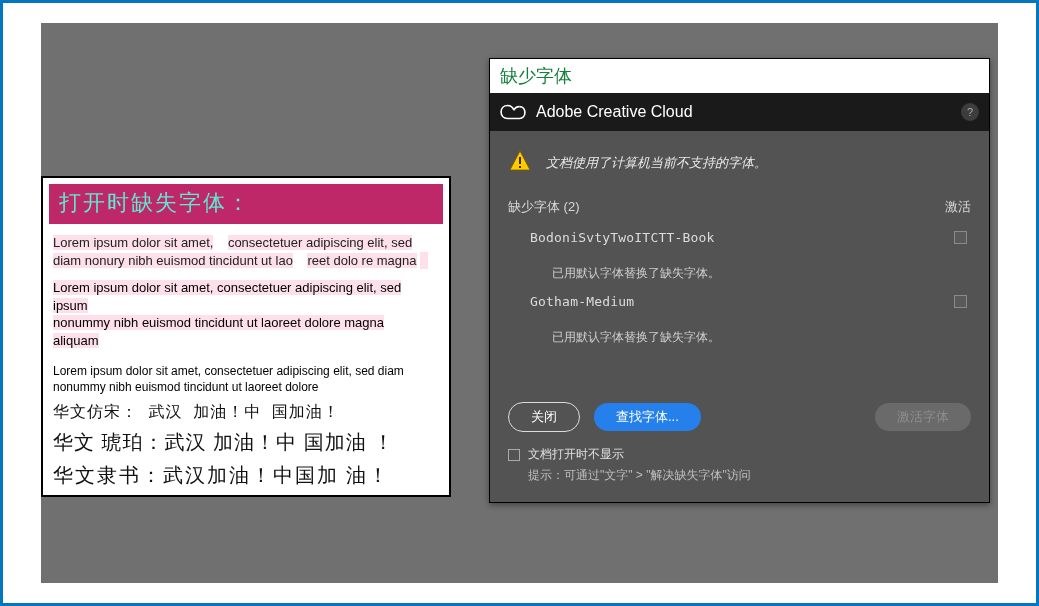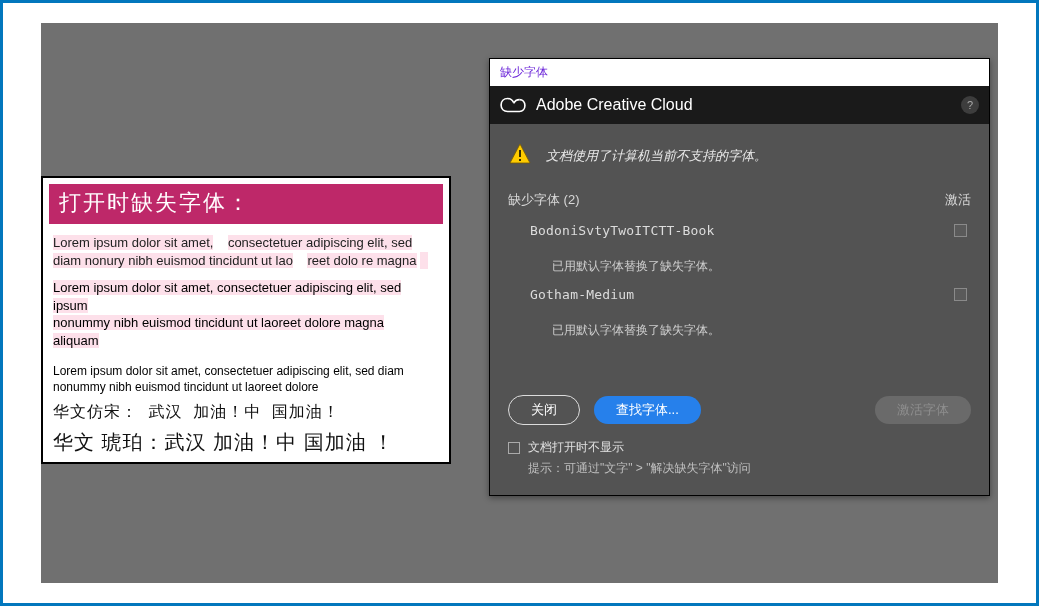--- a/index.html
+++ b/index.html
@@ -27,21 +27,21 @@
     position: absolute;
     left: 0;
     top: 153px;
     width: 410px;
     background: #fff;
     border: 2px solid #000;
     padding: 6px;
   }
   .doc-header {
     background: #be2869;
-    color: #ffffff;
+    color: #5eead4;
     font-size: 22px;
     padding: 4px 10px 6px 10px;
     font-family: "SimSun", serif;
     letter-spacing: 2px;
   }
   .doc-para1 {
     margin: 10px 4px 6px 4px;
     font-size: 13px;
     line-height: 1.35;
     color: #222;
@@ -78,22 +78,22 @@
     width: 501px;
     background: #535353;
     border: 1px solid #000;
     color: #e8e8e8;
     display: flex;
     flex-direction: column;
     box-shadow: 0 2px 6px rgba(0,0,0,0.4);
   }
   .dlg-titlebar {
     background: #fff;
-    color: #6d28d9;
-    font-size: 12px;
+    color: #15803d;
+    font-size: 18px;
     padding: 5px 10px;
     font-weight: 500;
   }
   .dlg-header {
     background: #1a1a1a;
     display: flex;
     align-items: center;
     padding: 8px 10px;
     gap: 10px;
   }
@@ -216,20 +216,21 @@
         <span class="hl">ipsum</span><br>
         <span class="hl">nonummy nibh euismod tincidunt ut laoreet dolore magna</span>
         <span>&nbsp;&nbsp;&nbsp;&nbsp;</span>
         <span class="hl">aliquam</span>
       </div>
 
       <div class="doc-para3">Lorem ipsum dolor sit amet, consectetuer adipiscing elit, sed diam nonummy nibh euismod tincidunt ut laoreet dolore</div>
 
       <div class="doc-row fang">华文仿宋：  武汉 加油！中 国加油！</div>
       <div class="doc-row hupo">华文 琥珀：武汉 加油！中 国加油 ！</div>
+      <div class="doc-row lishu">华文隶书：武汉加油！中国加 油！</div>
     </div>
 
     <div class="dialog">
       <div class="dlg-titlebar">缺少字体</div>
       <div class="dlg-header">
         <span class="cc-logo">
           <svg viewBox="0 0 48 32" width="26" height="18">
             <path fill="none" stroke="#fff" stroke-width="3" d="M36 6c6 0 10 5 10 11s-4 11-10 11H14C7 28 2 23 2 16S7 4 14 4c5 0 9 3 11 7"></path>
             <path fill="none" stroke="#fff" stroke-width="3" d="M36 6c-5 0-9 3-11 7"></path>
           </svg>

